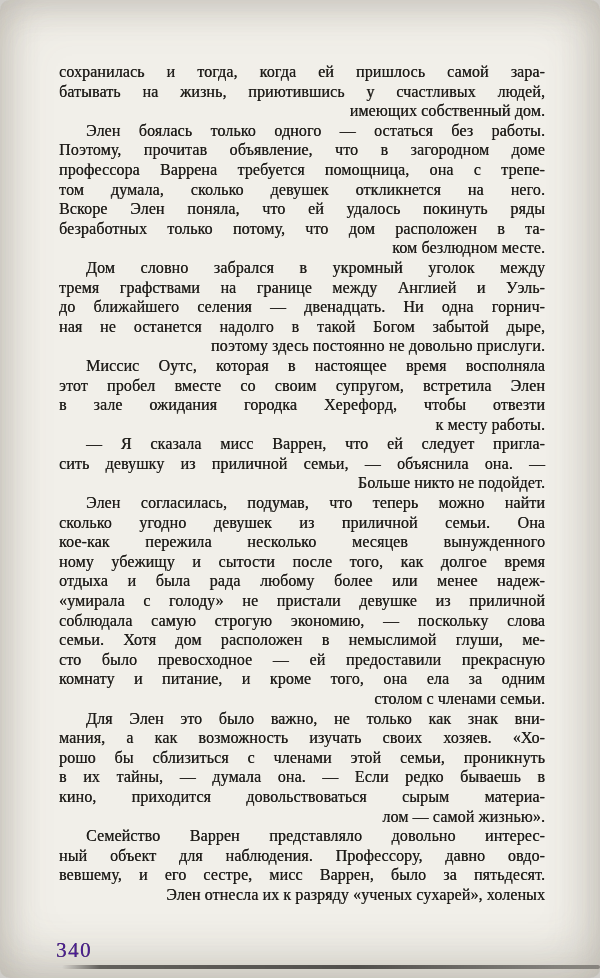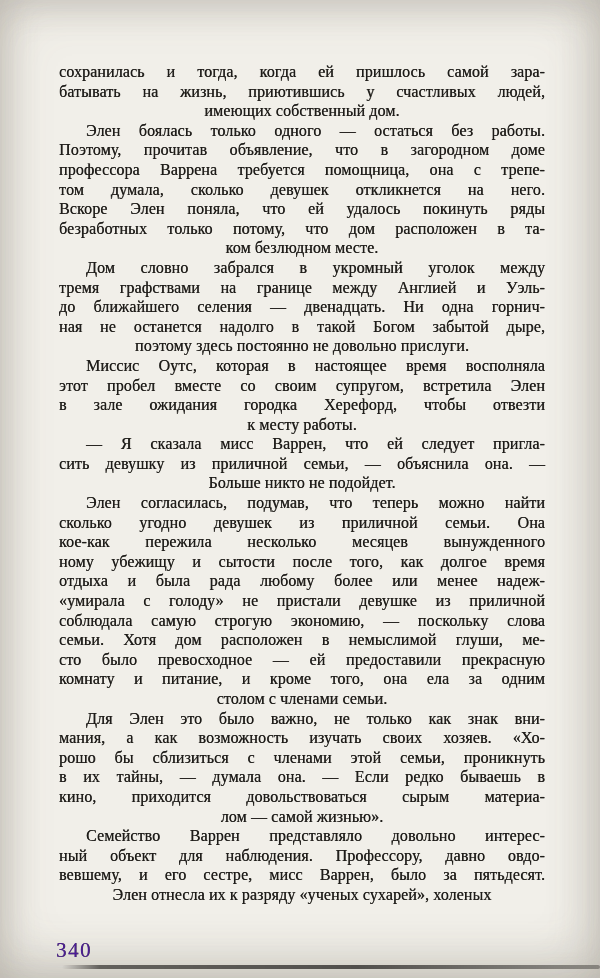--- a/index.html
+++ b/index.html
@@ -13,34 +13,35 @@
     width: 600px;
     height: 978px;
     background: #f1efe9;
     overflow: hidden;
     box-shadow:
       inset 0 0 60px rgba(110,100,85,.14),
       inset -18px 0 38px rgba(105,100,90,.11),
       inset 14px 0 30px rgba(115,110,100,.10),
       inset 0 -26px 42px rgba(110,105,95,.13),
       inset 0 18px 30px rgba(120,115,105,.07);
+    border-radius: 10px;
   }
   .text-block {
     position: absolute;
     top: 62px;
     left: 59px;
     width: 486px;
     color: #1e1c19;
     font-size: 16px;
     line-height: 19.6px;
     letter-spacing: .1px;
     text-shadow: .3px 0 0 rgba(30,28,25,.85);
   }
   .paragraph { margin: 0; }
-  .line { text-align: center; white-space: normal; }
+  .line { text-align: right; white-space: normal; }
   .line.just { text-align: justify; text-align-last: justify; }
   .line.first { text-indent: 27px; }
   .page-number {
     position: absolute;
     top: 938px;
     left: 56px;
     font-size: 21px;
     color: #4c1d95;
     letter-spacing: 1.5px;
     text-shadow: .3px 0 0 rgba(40,38,34,.8);

